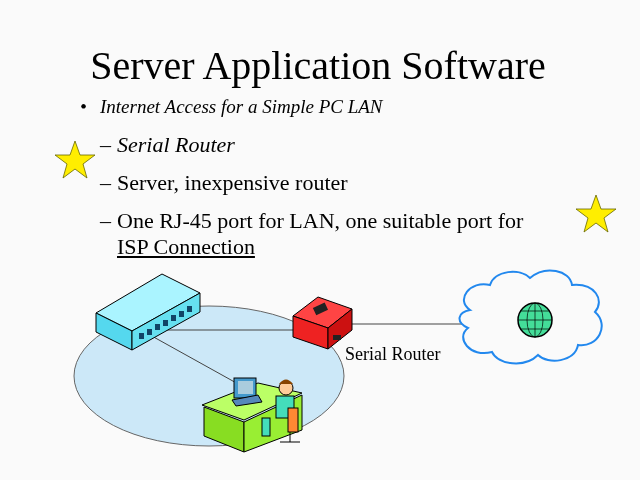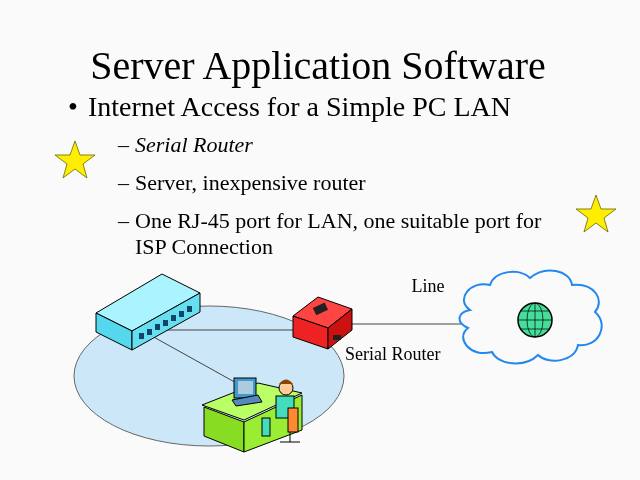--- a/index.html
+++ b/index.html
@@ -1,20 +1,20 @@
 <!DOCTYPE html>
 <html><head>
 <meta charset="utf-8">
 <style>
   html,body{margin:0;padding:0;}
   body{width:640px;height:480px;background:#fafafa;position:relative;overflow:hidden;font-family:"Liberation Serif",serif;color:#000;}
   .title{position:absolute;left:0;top:42px;width:636px;text-align:center;font-size:40px;line-height:48px;}
-  .bullet{position:absolute;left:68px;top:90px;font-size:28px;line-height:34px;}
+  .bullet{position:absolute;left:80px;top:90px;font-size:19px;line-height:34px;font-style:italic;}
   .bullet .dot{display:inline-block;width:20px;}
-  .sub{position:absolute;left:100px;font-size:22px;line-height:26px;margin-left:18px;}
+  .sub{position:absolute;left:100px;font-size:22px;line-height:26px;}
   .sub .dash{display:inline-block;width:17px;}
   .italic{font-style:italic;}
   .lbl{position:absolute;font-size:18px;line-height:20px;text-align:center;}
   svg{position:absolute;left:0;top:0;}
 </style>
 </head>
 <body>
 
 <div class="title">Server Application Software</div>
 
@@ -24,21 +24,21 @@
 
 <div class="sub" style="top:132px;">
   <span class="dash">–</span><span class="italic">Serial Router</span>
 </div>
 <div class="sub" style="top:170px;">
   <span class="dash">–</span><span>Server, inexpensive router</span>
 </div>
 <div class="sub" style="top:208px;">
   <span class="dash">–</span><span>One RJ-45 port for LAN, one suitable port for</span>
 </div>
-<div class="sub" style="top:234px;left:117px;">
+<div class="sub" style="top:234px;left:117px;text-decoration:underline;">
   <span>ISP Connection</span>
 </div>
 
 <svg width="640" height="480">
 
   <polygon points="75,141 80,155 95,155 83,164 87,178 75,169 63,178 67,164 55,155 70,155" fill="#ffee00" stroke="#666600" stroke-width="0.8"></polygon>
   <polygon points="596,195 601,209 616,209 604,218 608,232 596,223 584,232 588,218 576,209 591,209" fill="#ffee00" stroke="#666600" stroke-width="0.8"></polygon>
 
   <ellipse cx="209" cy="376" rx="135" ry="70" fill="#cce8f8" stroke="#666" stroke-width="1"></ellipse>
 
@@ -92,15 +92,14 @@
       <ellipse cx="535" cy="320" rx="8" ry="17" fill="none" stroke="#000" stroke-width="0.7"></ellipse>
       <line x1="535" y1="303" x2="535" y2="337" stroke="#000" stroke-width="0.7"></line>
       <line x1="518" y1="320" x2="552" y2="320" stroke="#000" stroke-width="0.7"></line>
       <line x1="521" y1="311" x2="549" y2="311" stroke="#000" stroke-width="0.7"></line>
       <line x1="521" y1="329" x2="549" y2="329" stroke="#000" stroke-width="0.7"></line>
     </g>
   </g>
 </svg>
 
 <div class="lbl" style="left:388px;top:276px;width:80px;">
-  <div>Line</div>
 </div>
 <div class="lbl" style="left:345px;top:344px;">Serial Router</div>
 
 </body></html>

